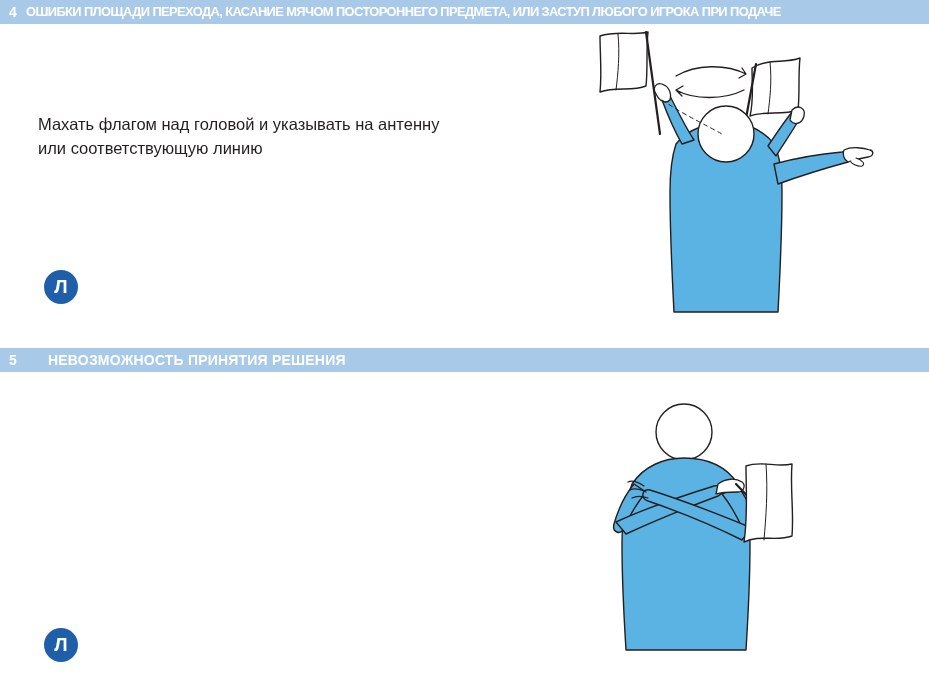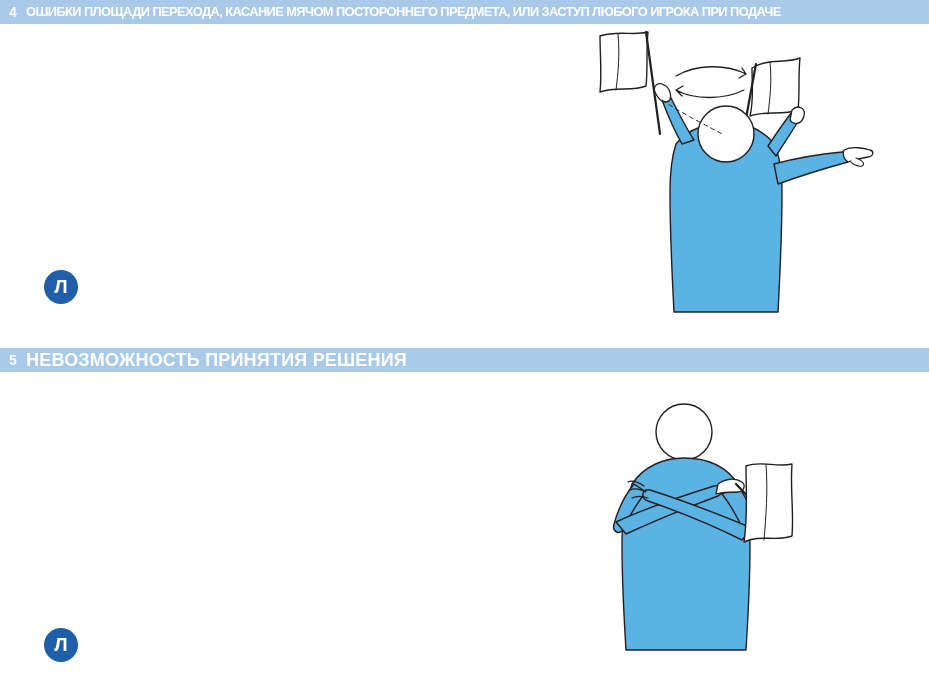--- a/index.html
+++ b/index.html
@@ -56,22 +56,23 @@
     white-space: nowrap;
     line-height: 24px;
   }
   #section-4 .section-title {
     font-size: 13px;
     letter-spacing: -0.6px;
     transform: scaleX(0.99);
     transform-origin: left center;
   }
   #section-5 .section-title {
-    font-size: 18px;
+    font-size: 14px;
     letter-spacing: 0.2px;
+    margin-left: 22px;
   }
 
   .section-body {
     position: relative;
     height: 306px;
     background: #ffffff;
   }
 
   .instruction {
     position: absolute;
@@ -114,20 +115,21 @@
 
   <div class="section" id="section-4">
 
     <div class="section-header">
       <div class="section-number">4</div>
       <div class="section-title">ОШИБКИ ПЛОЩАДИ ПЕРЕХОДА, КАСАНИЕ МЯЧОМ ПОСТОРОННЕГО ПРЕДМЕТА, ИЛИ ЗАСТУП ЛЮБОГО ИГРОКА ПРИ ПОДАЧЕ</div>
     </div>
 
     <div class="section-body">
 
+      <div class="instruction" id="instr-4">Махать флагом над головой и указывать на антенну или соответствующую линию</div>
 
       <div class="badge" id="badge-4">Л</div>
 
       <div class="figure" id="figure-4">
         <svg width="340" height="300" viewBox="0 0 340 300" xmlns="http://www.w3.org/2000/svg">
           <g fill="none" stroke="#231f20" stroke-width="1.4" stroke-linejoin="round" stroke-linecap="round">
 
             <path d="M120,52 C140,40 170,40 190,50 L186,44 M190,50 L183,54" fill="none" stroke="#231f20" stroke-width="1.3"></path>
             <path d="M188,66 C168,76 138,76 120,66 L126,72 M120,66 L127,62" fill="none" stroke="#231f20" stroke-width="1.3"></path>
 

